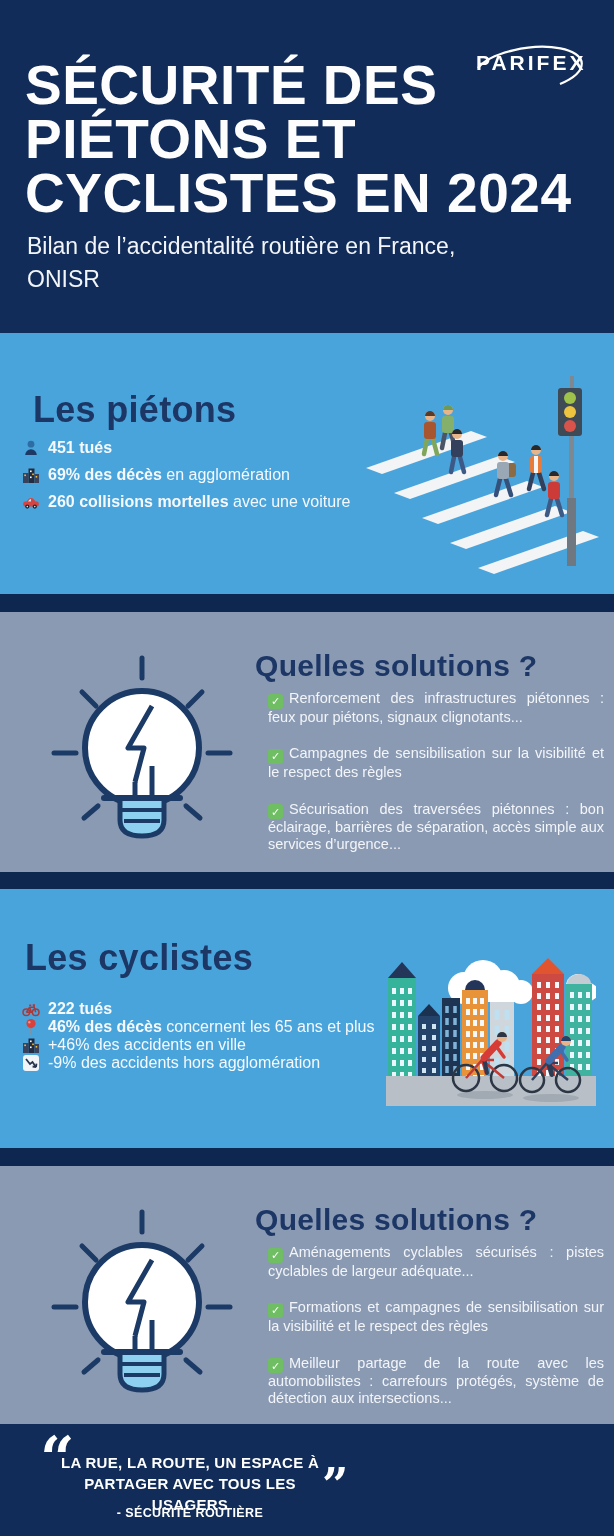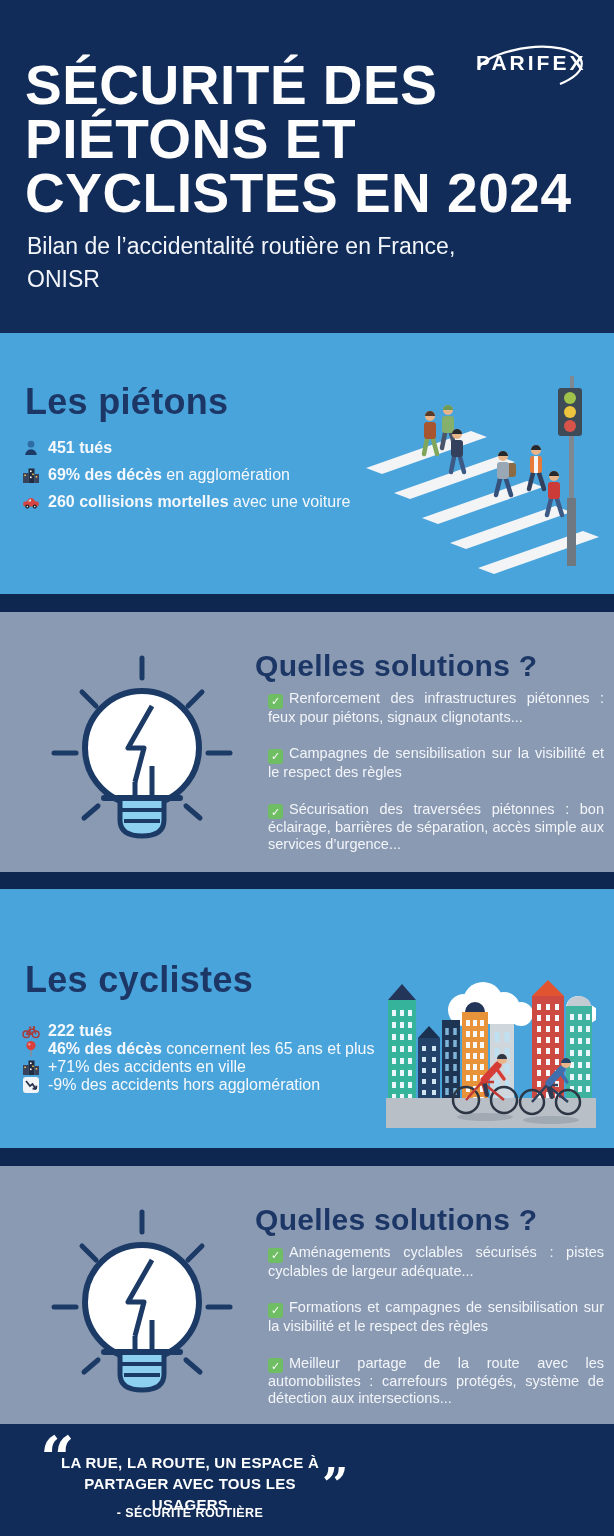--- a/index.html
+++ b/index.html
@@ -7,21 +7,21 @@
     position:relative;width:614px;height:1536px;overflow:hidden;
     font-family:"Liberation Sans","DejaVu Sans",sans-serif;
     background:#4aa4dc;margin:0 auto;
   }
   .sec{position:absolute;left:0;width:614px;}
   .sec-header{top:0;height:333px;background:#112c58;}
   .sec-pietons{top:333px;height:261px;background:#4aa4dc;}
   .div1{top:594px;height:18px;background:#0d2750;}
   .sec-sol1{top:612px;height:260px;background:#8b9ab3;}
   .div2{top:872px;height:17px;background:#0d2750;}
-  .sec-cyclistes{top:889px;height:259px;background:#4aa4dc;margin-top:22px;}
+  .sec-cyclistes{top:889px;height:259px;background:#4aa4dc;}
   .div3{top:1148px;height:18px;background:#0d2750;}
   .sec-sol2{top:1166px;height:258px;background:#8b9ab3;}
   .sec-footer{top:1424px;height:112px;background:#112c58;}
 
   
   .logo{position:absolute;right:14px;top:26px;width:136px;height:70px;}
   .main-title{
     position:absolute;left:25px;top:58px;width:575px;
     color:#fdfdfe;font-size:55px;line-height:54px;font-weight:800;letter-spacing:.5px;
   }
@@ -77,21 +77,21 @@
     </svg>
     <div class="main-title">
       <div>SÉCURITÉ DES</div>
       <div>PIÉTONS ET</div>
       <div>CYCLISTES EN 2024</div>
     </div>
     <div class="subtitle">Bilan de l’accidentalité routière en France, ONISR</div>
   </div>
 
   <div class="sec sec-pietons">
-    <h2 class="sec-title" style="margin:0">Les piétons</h2>
+    <h2 class="sec-title" style="margin:8px">Les piétons</h2>
 
     <div class="stats stats-ped">
       <div class="stat-row">
         <span class="stat-icon">
           <svg viewBox="0 0 18 18">
               <circle cx="9" cy="5.2" r="3.4" fill="#2e6da4"></circle>
               <path d="M3.2,16 a5.8,5.8 0 0 1 11.6,0 z" fill="#1d3a66"></path>
             </svg>
         </span>
         <span class="stat-text"><b>451 tués</b><span></span></span>
@@ -251,21 +251,21 @@
               <rect x="1" y="7" width="5.5" height="10" fill="#39425a"></rect>
               <rect x="6.5" y="2.5" width="6" height="14.5" fill="#232b3e"></rect>
               <rect x="12.5" y="8" width="4.5" height="9" fill="#39425a"></rect>
               <rect x="2.3" y="8.5" width="1.6" height="1.6" fill="#f0c04a"></rect>
               <rect x="8" y="4.5" width="1.6" height="1.6" fill="#fff"></rect>
               <rect x="10.2" y="7.5" width="1.6" height="1.6" fill="#f0c04a"></rect>
               <rect x="8" y="10.5" width="1.6" height="1.6" fill="#fff"></rect>
               <rect x="13.6" y="10" width="1.6" height="1.6" fill="#f0c04a"></rect>
             </svg>
         </span>
-        <span class="stat-text"><b></b><span>+71% des accidents en ville</span></span>
+        <span class="stat-text"><b></b><span>+46% des accidents en ville</span></span>
       </div>
       <div class="stat-row">
         <span class="stat-icon">
           <svg viewBox="0 0 18 18">
               <rect x="1" y="1" width="16" height="16" rx="3" fill="#f2f5f8"></rect>
               <polyline points="4,5 8,10 10.5,8 13.6,12.4" fill="none" stroke="#28344c" stroke-width="1.8"></polyline>
               <path d="M14,13 l-3.4,-0.5 M14,13 l0.5,-3.4" stroke="#28344c" stroke-width="1.8" fill="none"></path>
             </svg>
         </span>
         <span class="stat-text"><b></b><span>-9% des accidents hors agglomération</span></span>

